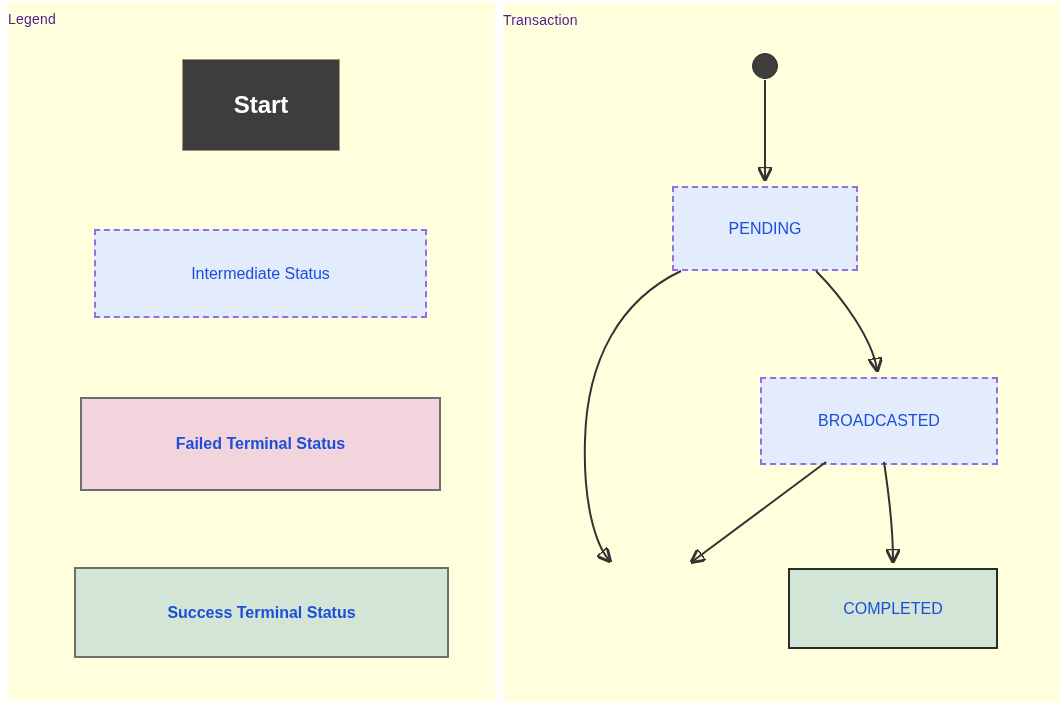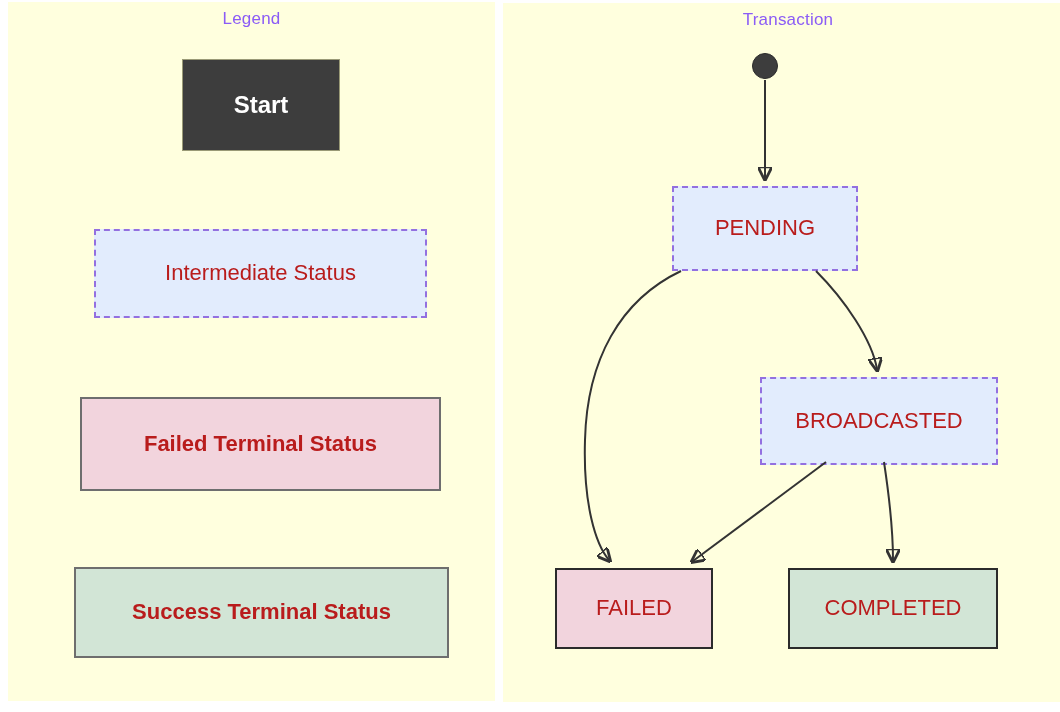--- a/index.html
+++ b/index.html
@@ -38,37 +38,36 @@
     left: 503px;
     top: 3px;
     width: 570px;
     height: 699px;
   }
 
   .panel-title {
     position: absolute;
     top: 7px;
     width: 100%;
-    text-align: center;
-    font-size: 17px;
-    color: #8b5cf6;
+    font-size: 14px;
+    color: #4c1d95;
     letter-spacing: 0.2px;
     line-height: 20px;
   }
 
   
   .node {
     position: absolute;
     box-sizing: border-box;
     display: flex;
     align-items: center;
     justify-content: center;
     text-align: center;
-    font-size: 22px;
-    color: #b91c1c;
+    font-size: 16px;
+    color: #1d4ed8;
     line-height: 1.2;
   }
   .node-start {
     background: #3d3d3d;
     border: 1px solid #9a9a76;
     color: #ffffff;
     font-weight: bold;
   }
   .node-intermediate {
     background: #e2ecfd;
@@ -161,23 +160,20 @@
   <div class="start-dot"></div>
 
   <div class="node node-intermediate" id="node-pending">
     <span>PENDING</span>
   </div>
 
   <div class="node node-intermediate" id="node-broadcasted">
     <span>BROADCASTED</span>
   </div>
 
-  <div class="node node-failed-strong" id="node-failed">
-    <span>FAILED</span>
-  </div>
 
   <div class="node node-success-strong" id="node-completed">
     <span>COMPLETED</span>
   </div>
 
   <svg id="edges" viewBox="0 0 1060 712" width="1060" height="712">
     <defs>
       <marker id="arrow" viewBox="0 0 10 10" refX="8" refY="5" markerWidth="7" markerHeight="7" orient="auto-start-reverse">
         <path d="M 0 0 L 10 5 L 0 10 z" fill="#333333" stroke="none"></path>
       </marker>

